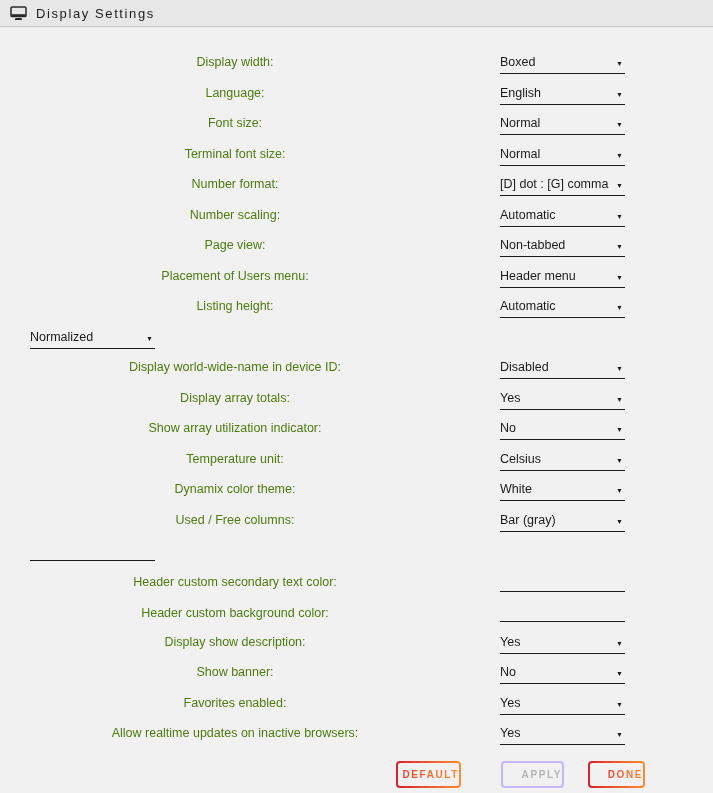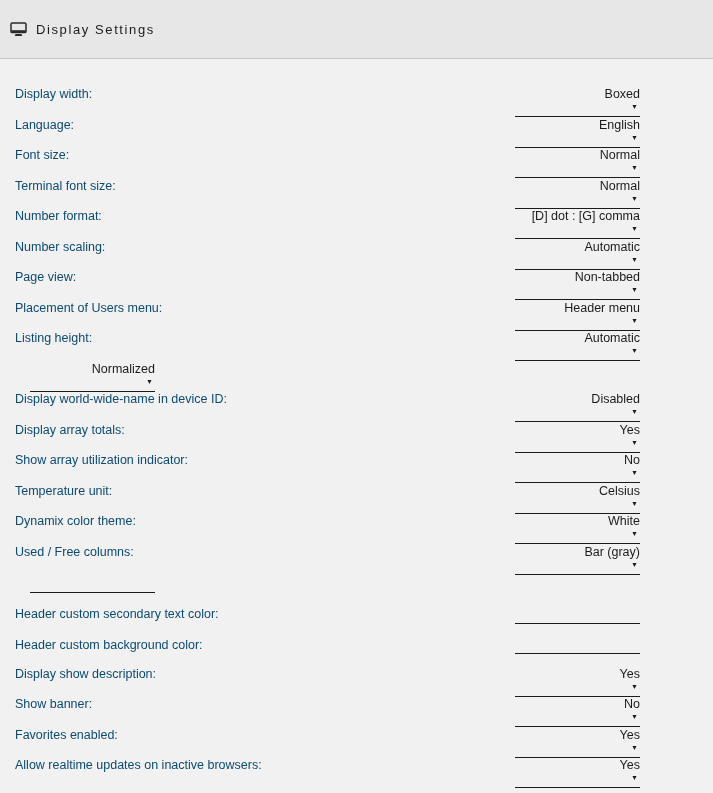--- a/index.html
+++ b/index.html
@@ -6,43 +6,41 @@
   body {
     width:713px; height:793px; overflow:hidden;
     background:#f1f1f1;
     font-family:"Liberation Sans", sans-serif;
     color:#1c1b1b;
     position:relative;
   }
   
   .titlebar {
     height:26px; background:#e7e7e7; border-bottom:1px solid #c6c6c6;
-    display:flex; align-items:center; padding:16px 10px; gap:9px;
+    display:flex; align-items:center; padding:0 10px; gap:9px;
   }
   .titlebar .icon-wrap { display:flex; align-items:center; }
   .titlebar .title {
     font-size:13px; letter-spacing:1.6px; color:#1c1b1b;
   }
   
   .form { padding-top:20px; }
   .row {
     height:30.5px; box-sizing:border-box; padding-top:8px;
     display:flex; align-items:baseline;
   }
   .lbl {
-    width:470px; text-align:left; font-size:12.5px; color:#0c4a6e;
+    width:470px; text-align:center; font-size:12.5px; color:#4d7c0f;
     white-space:nowrap;
-    padding-left:15px;
   }
   .select {
     margin-left:30px; width:125px; position:relative;
-    border-bottom:1px solid #1c1b1b; padding-bottom:15px;
+    border-bottom:1px solid #1c1b1b; padding-bottom:4px;
     font-size:12.5px; line-height:14px; cursor:pointer;
     white-space:nowrap;
-    text-align:right;
   }
   .select .caret {
     position:absolute; right:2px; bottom:6px;
     font-size:7px; color:#1c1b1b; line-height:7px;
   }
   .txt {
     margin-left:30px; width:125px; box-sizing:border-box;
     border:0; border-bottom:1px solid #1c1b1b; background:transparent;
     font-family:"Liberation Sans", sans-serif; font-size:12.5px;
     height:18px; padding:0; outline:none; color:#1c1b1b;

